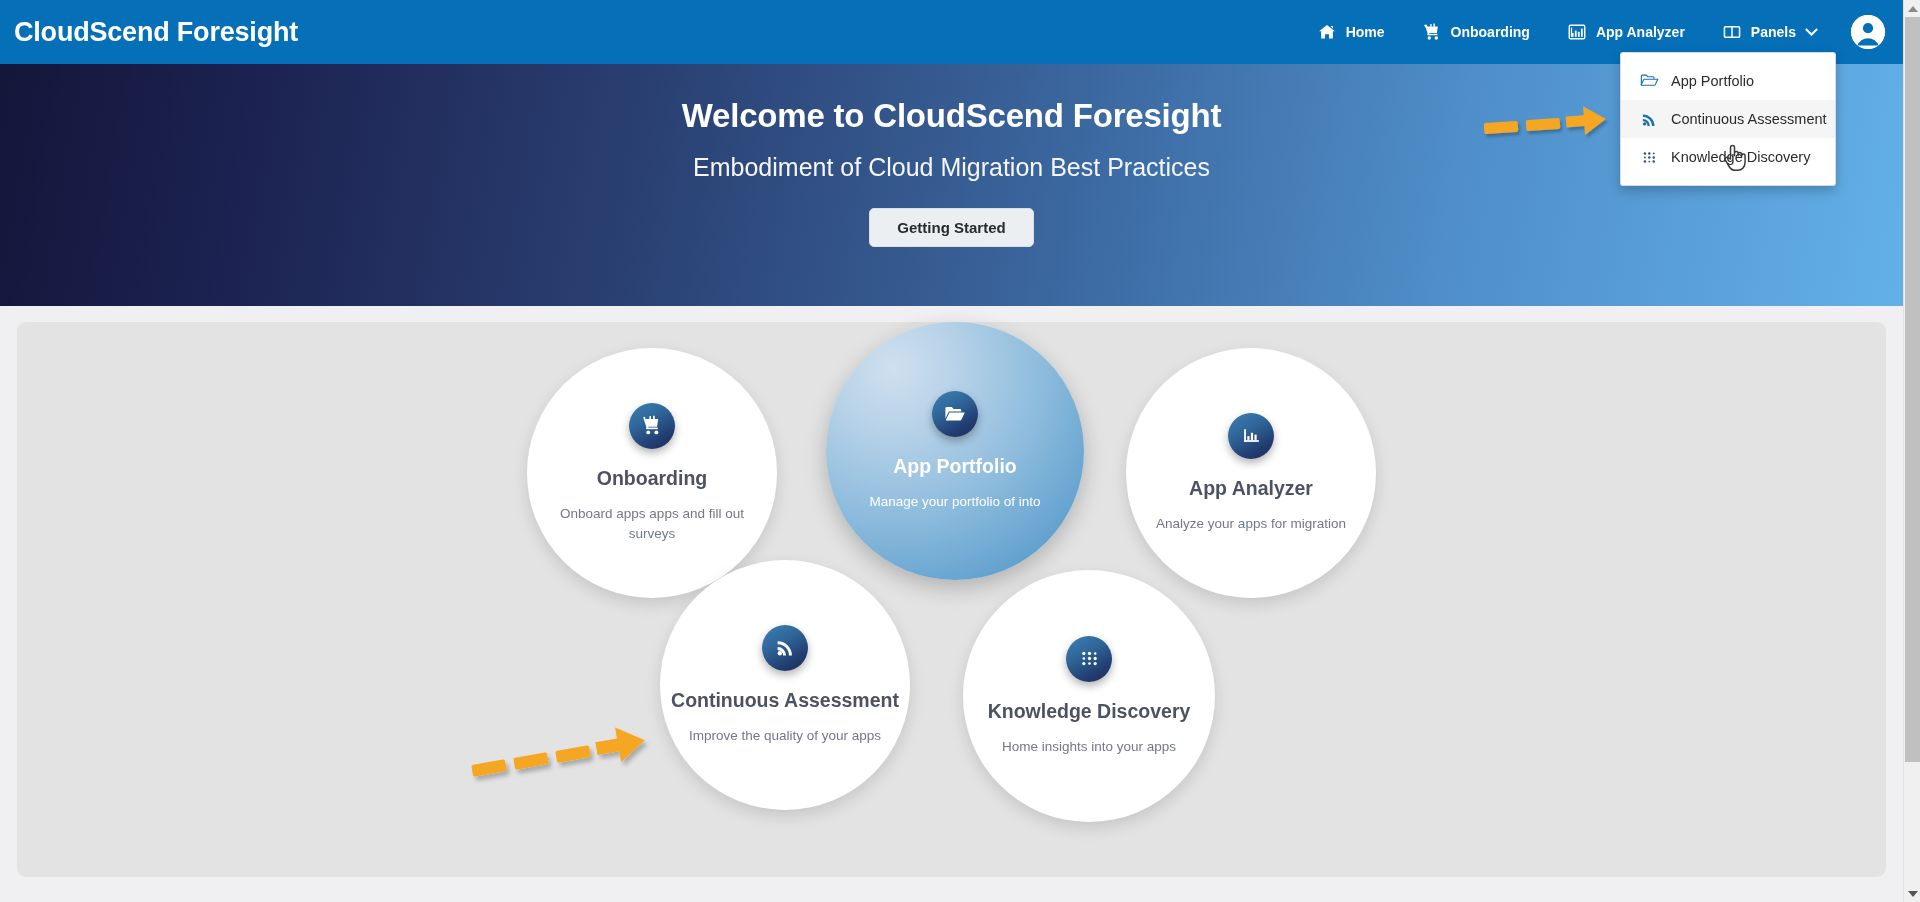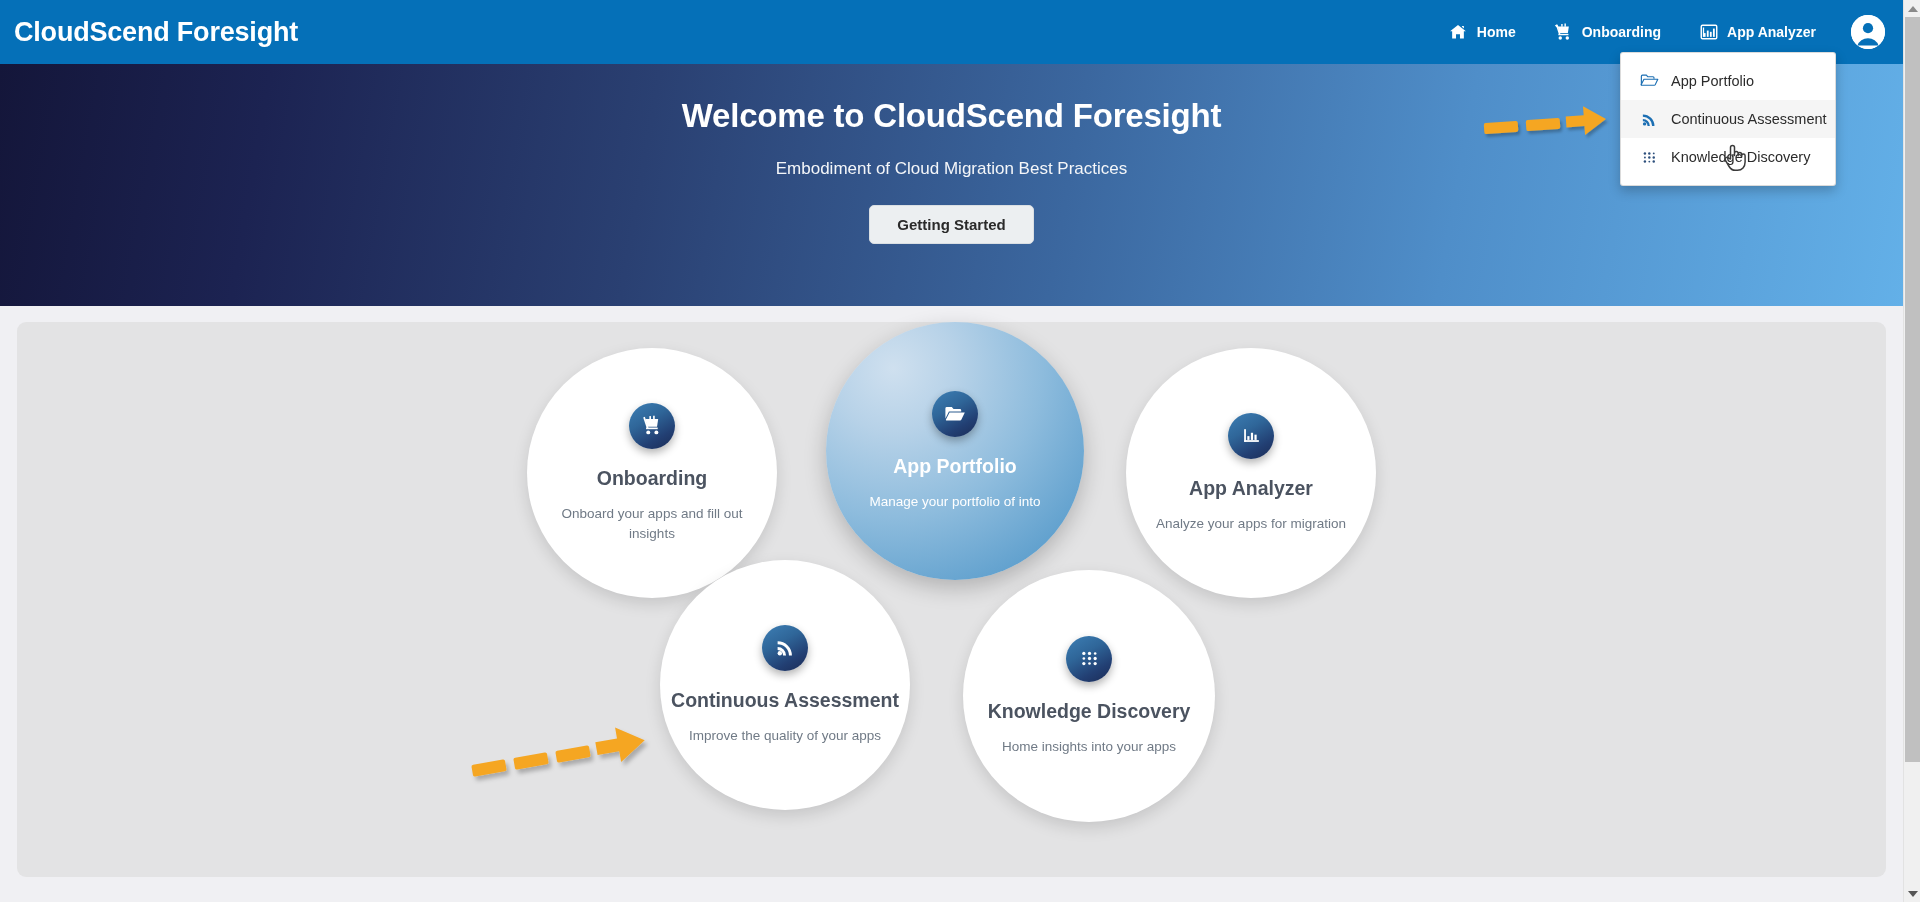--- a/index.html
+++ b/index.html
@@ -144,23 +144,23 @@
     padding-top: 33px;
   }
   .hero-title {
     color: #ffffff;
     font-size: 33px;
     font-weight: bold;
     letter-spacing: -0.2px;
     text-align: center;
   }
   .hero-sub {
-    margin-top: 24px;
+    margin-top: 18px;
     color: #f4f6f9;
-    font-size: 17px;
+    font-size: 25px;
     text-align: center;
   }
   .hero-btn {
     margin-top: 26px;
     background: #eceff1;
     color: #2a2a2a;
     font-size: 15px;
     font-weight: bold;
     border: 1px solid #dadfe3;
     border-radius: 5px;
@@ -328,20 +328,30 @@
               <rect x="7.6" y="8.4" width="2.0" height="7.0"></rect>
               <rect x="11.0" y="9.8" width="2.0" height="5.6"></rect>
               <rect x="14.4" y="6.2" width="2.0" height="9.2"></rect>
               <rect x="3.2" y="5.0" width="1.4" height="10.4"></rect>
             </g>
           </svg>
         </span>
         <span class="nlabel">App Analyzer</span>
       </div>
 
+      <div class="nav-item">
+        <span class="nav-icon">
+          <svg viewBox="0 0 20 20" width="18" height="18" fill="none" stroke="#ffffff" stroke-width="1.7">
+            <rect x="1.6" y="4.2" width="16.8" height="11.6" rx="1.2"></rect>
+            <line x1="10" y1="4.2" x2="10" y2="15.8"></line>
+          </svg>
+        </span>
+        <span class="nlabel">Panels</span>
+        <span class="caret"></span>
+      </div>
 
       <div class="avatar-btn">
         <svg viewBox="0 0 34 34" width="34" height="34">
           <circle cx="17" cy="17" r="17" fill="#ffffff"></circle>
           <circle cx="17" cy="13.2" r="5.1" fill="#0570b8"></circle>
           <path d="M6.6 30.5 a10.7 9.4 0 0 1 20.8 0 z" fill="#0570b8"></path>
         </svg>
       </div>
 
     </div>
@@ -365,21 +375,21 @@
           <path d="M4.0 3.6 L15.6 3.6 L14.6 10.6 L5.6 10.6 Z"></path>
           <path d="M7.6 1.0 h1.5 v3.0 h-1.5z"></path>
           <path d="M11.0 0.6 h1.5 v3.4 h-1.5z"></path>
           <path d="M4.6 11.4 h10.6 v1.5 h-10.6z"></path>
           <circle cx="6.6" cy="15.8" r="1.8"></circle>
           <circle cx="14.0" cy="15.8" r="1.8"></circle>
           <path d="M2.0 2.2 L5.4 12.6 l1.5-0.5 L3.5 1.7z"></path>
         </svg>
       </div>
       <div class="circ-title">Onboarding</div>
-      <div class="circ-desc">Onboard your apps and fill out insights</div>
+      <div class="circ-desc">Onboard apps apps and fill out surveys</div>
     </div>
 
     <div class="circle active" id="c-portfolio">
       <div class="circ-icon">
         <svg viewBox="0 0 22 20" width="22" height="20" fill="#ffffff">
           <path d="M1.4 4.4 a1.4 1.4 0 0 1 1.4-1.4 h5.0 l1.7 1.9 h6.4 a1.3 1.3 0 0 1 1.3 1.3 v1.2 h-12.3 l-3.5 7.0 z"></path>
           <path d="M5.6 8.6 h15.2 l-3.5 7.2 a1.3 1.3 0 0 1 -1.2 0.7 h-13.6 a0.6 0.6 0 0 1 -0.55 -0.9 z"></path>
         </svg>
       </div>
       <div class="circ-title">App Portfolio</div>

